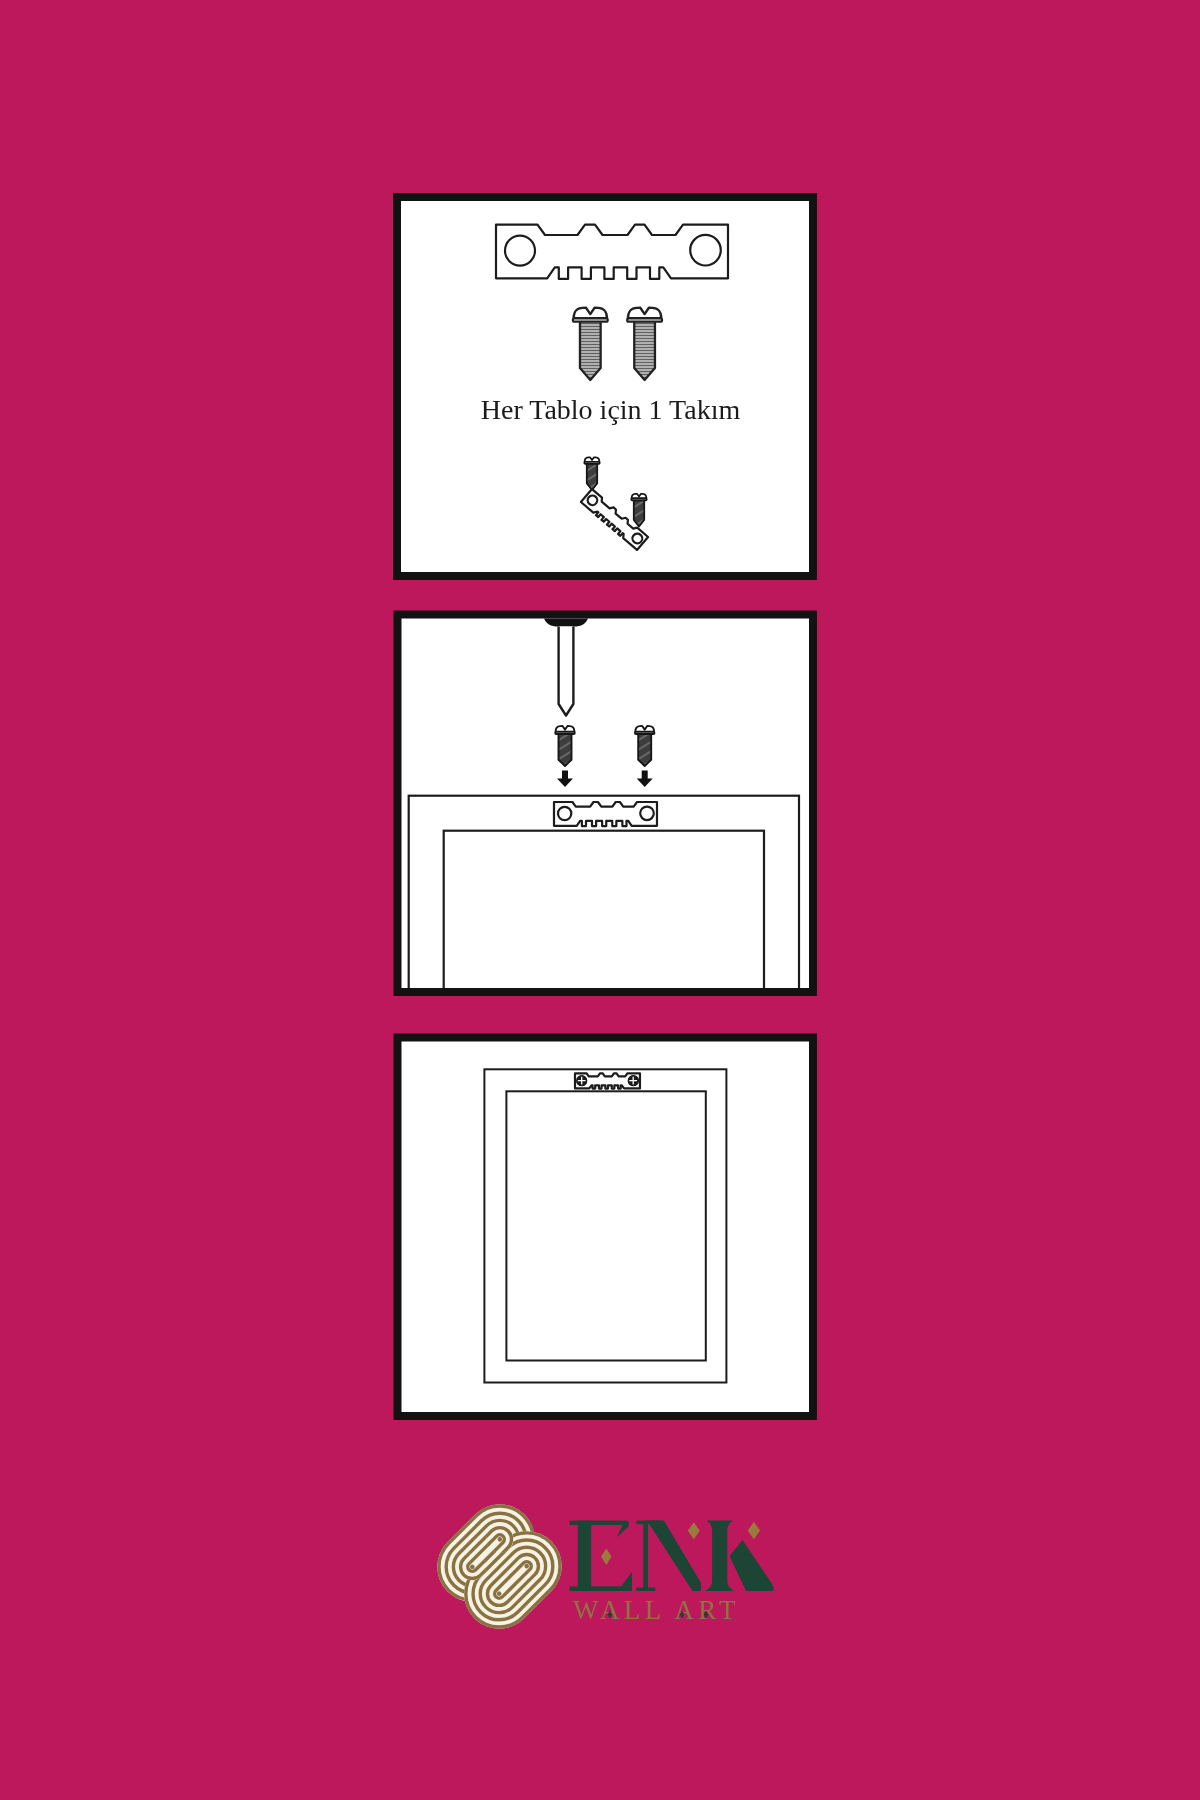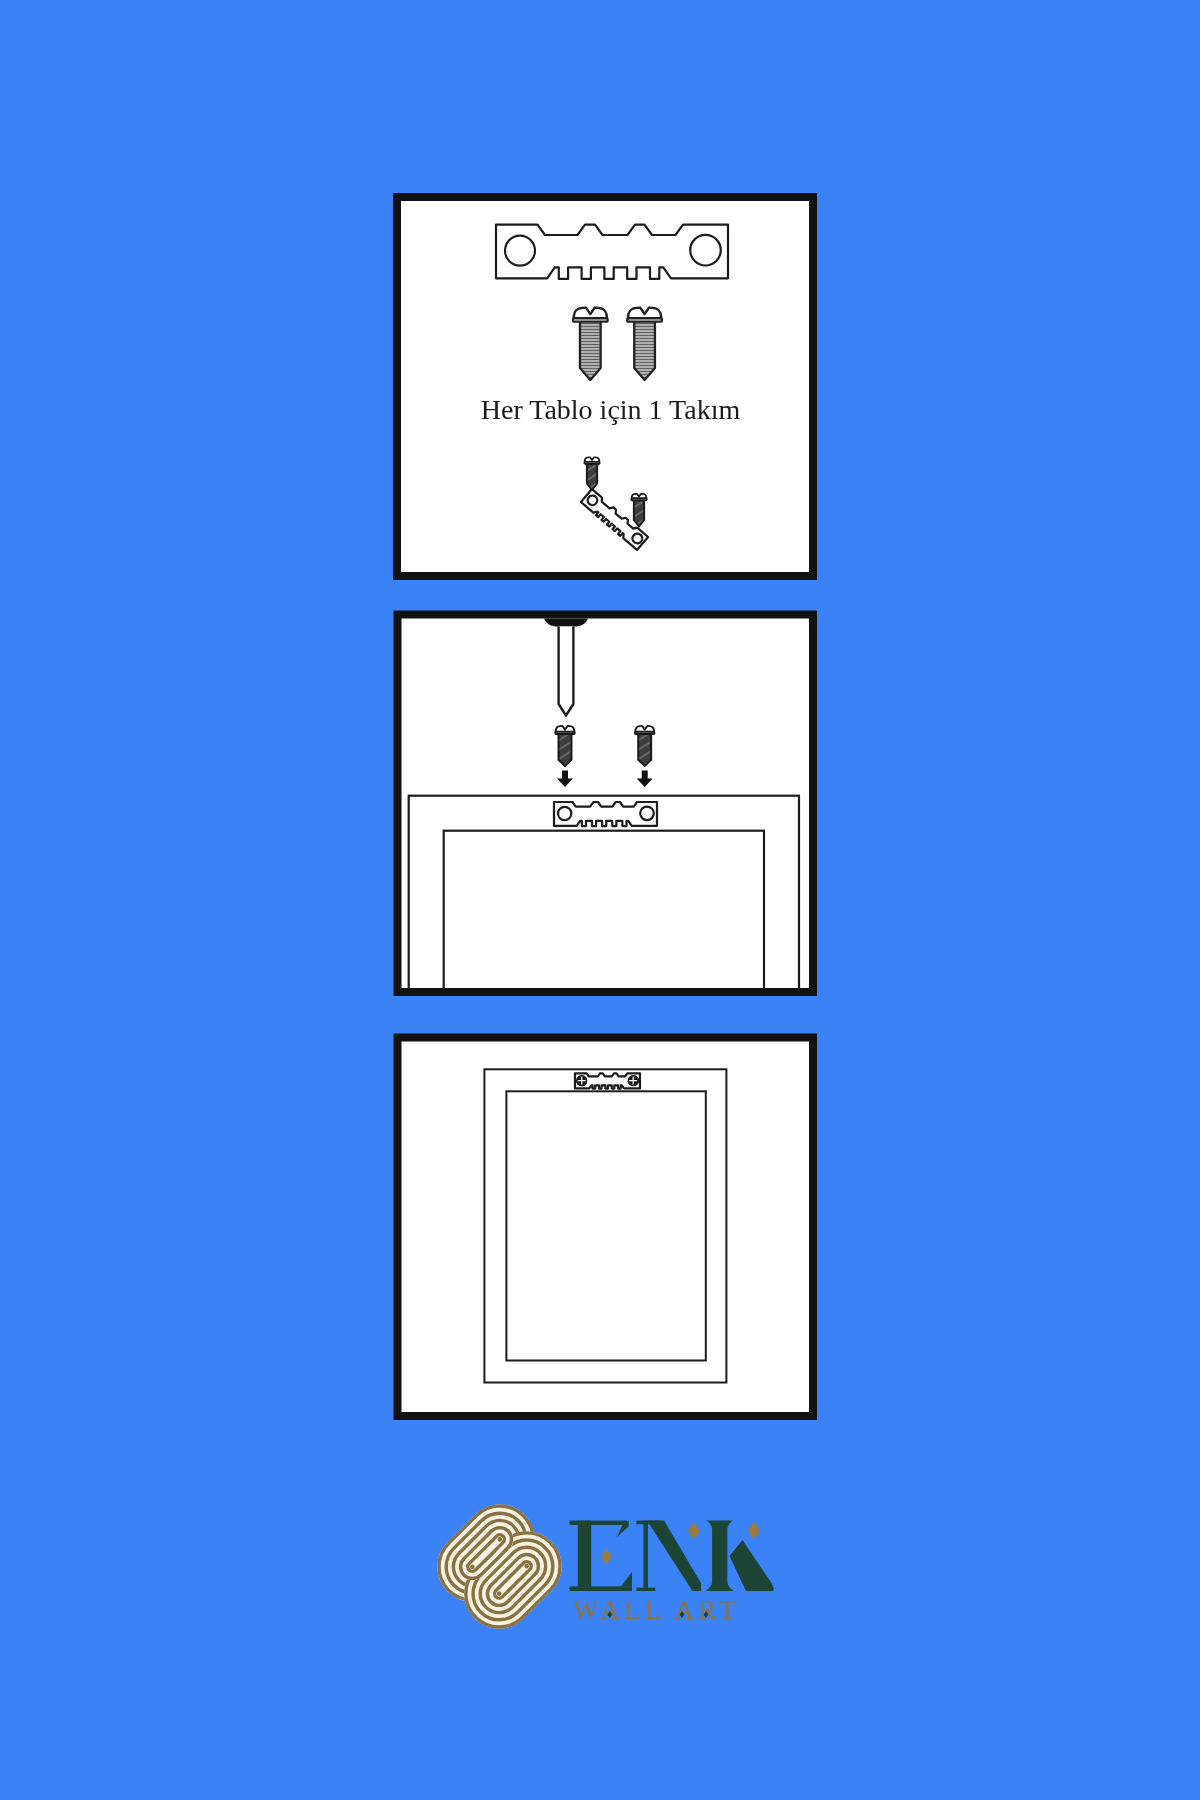--- a/index.html
+++ b/index.html
@@ -1,16 +1,16 @@
 <!DOCTYPE html>
 <html><head>
 <meta charset="utf-8">
 <style>
   html,body{margin:0;padding:0;background:#ffffff;}
-  .page{position:relative;width:1200px;height:1800px;background:#3b82f6;overflow:hidden;
+  .page{position:relative;width:1200px;height:1800px;background:#be185d;overflow:hidden;
         font-family:"Liberation Serif", serif;}
 </style>
 </head>
 <body>
 <div class="page">
 <svg width="1200" height="1800" viewBox="0 0 1200 1800" xmlns="http://www.w3.org/2000/svg">
 <defs>
   <pattern id="thr" width="6" height="3.0" patternUnits="userSpaceOnUse">
     <rect width="6" height="3.0" fill="#ffffff"></rect>
     <path d="M-1,1.0 H7" stroke="#2a2a2a" stroke-width="1.5"></path>

